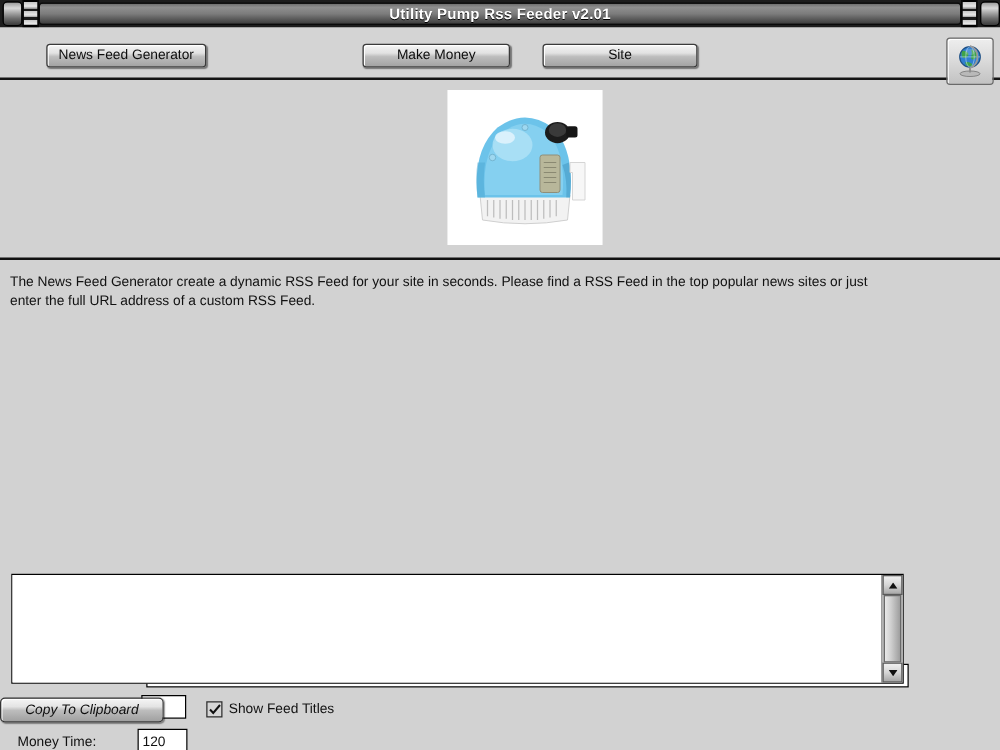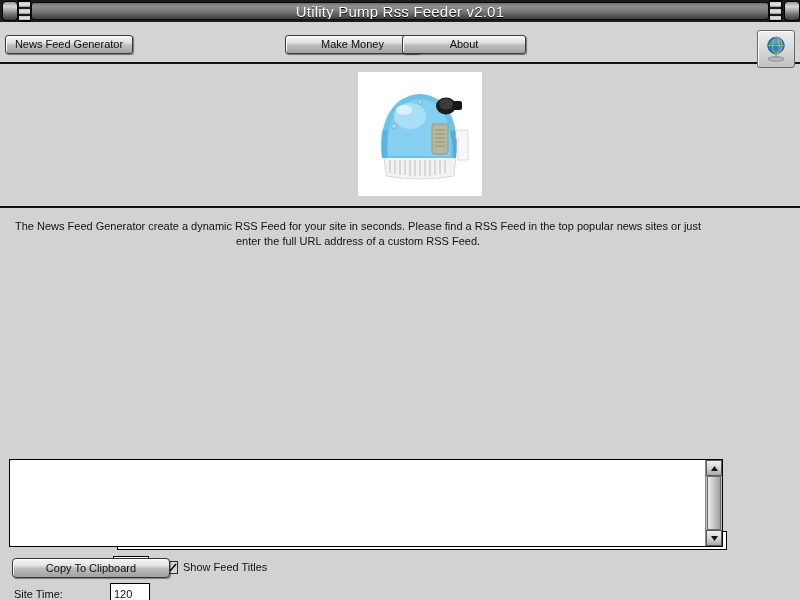--- a/index.html
+++ b/index.html
@@ -60,22 +60,22 @@
     border: 1px solid #0a0a0a;
     border-radius: 3px;
     box-sizing: border-box;
     display: flex;
     align-items: center;
     justify-content: center;
     overflow: hidden;
   }
   #titlebar-title {
     color: #ffffff;
-    font-size: 15px;
-    font-weight: normal;
+    font-size: 12px;
+    font-weight: bold;
     letter-spacing: 0.2px;
     white-space: nowrap;
     text-shadow: 0 1px 0 #000;
   }
 
   
   #toolbar {
     position: absolute;
     left: 0; top: 22px;
     width: 800px; height: 42px;
@@ -94,24 +94,25 @@
     font-family: "Liberation Sans", sans-serif;
     font-size: 11px;
     color: #0d0d0d;
     text-align: center;
     line-height: 17px;
     cursor: default;
     box-sizing: border-box;
     padding: 0;
     white-space: nowrap;
     overflow: hidden;
+    margin-left: 32px;
   }
   #btn-news   { left: 5px;   width: 128px; }
   #btn-ebay   { left: 138px; width: 133px; }
-  #btn-money  { left: 285px; width: 135px; }
+  #btn-money  { left: 258px; width: 118px; }
   #btn-about  { left: 402px; width: 124px; }
 
   #globe-btn {
     position: absolute;
     right: 5px; top: 30px;
     width: 38px; height: 38px;
     background: linear-gradient(to bottom, #eeeeee 0%, #dcdcdc 45%, #c2c2c2 100%);
     border: 1px solid #6a6a6a;
     border-radius: 3px;
     box-shadow: inset 1px 1px 0 #fff;
@@ -149,21 +150,20 @@
     background: #d2d2d2;
   }
 
   #description {
     position: absolute;
     left: 8px; top: 9px;
     width: 700px;
     font-size: 11px;
     line-height: 15px;
     color: #111;
-    text-align: center;
   }
 
   .frm-label {
     position: absolute;
     font-size: 11px;
     color: #111;
     white-space: nowrap;
   }
 
   
@@ -310,21 +310,21 @@
   <div id="titlebar-band">
     <span id="titlebar-title">Utility Pump Rss Feeder v2.01</span>
   </div>
   <div class="tb-grip"></div>
   <div class="tb-endcap"></div>
 </div>
 
 <div id="toolbar">
   <div class="tb-btn" id="btn-news">News Feed Generator</div>
   <div class="tb-btn" id="btn-money">Make Money</div>
-  <div class="tb-btn" id="btn-about">About</div>
+  <div class="tb-btn" id="btn-about">Site</div>
 </div>
 
 <div id="globe-btn">
   <svg width="30" height="30" viewBox="0 0 30 30">
     <ellipse cx="15" cy="25" rx="8" ry="2.2" fill="#b9b9b9" stroke="#7a7a7a" stroke-width="0.7"></ellipse>
     <path d="M15 20 L15 24" stroke="#8a8a8a" stroke-width="1.4" fill="none"></path>
     <circle cx="15" cy="11.5" r="8.2" fill="#2f7fd0"></circle>
     <path d="M8 7 Q11 6 13 8 Q15 10 12 12 Q9 13 8.5 11 Z" fill="#3fa34a"></path>
     <path d="M16 5.5 Q19 6 20.5 9 Q21 12 18 13.5 Q15.5 14 16 11 Q17 8 16 5.5 Z" fill="#3fa34a"></path>
     <path d="M11 16 Q14 15 16.5 17 Q18 19 15 19.5 Q12 19.5 11 16 Z" fill="#3fa34a"></path>
@@ -409,21 +409,21 @@
 
   <div class="frm-label" style="left:14px; top:350px;">Number of Items:</div>
   <input class="txt" id="number-of-items-input" style="left: 113px; top: 346px; width: 36px; height: 19px;" value="10">
   <div id="chk-show-titles">
     <svg width="10" height="9" viewBox="0 0 10 9">
       <path d="M1 4.6 L3.6 7.4 L9 1" stroke="#111" stroke-width="1.6" fill="none"></path>
     </svg>
   </div>
   <div class="frm-label" style="left:183px; top:351px;text-align:center;">Show Feed Titles</div>
 
-  <div class="frm-label" style="left:14px; top:378px;">Site Time:</div>
+  <div class="frm-label" style="left:14px; top:378px;">Money Time:</div>
   <input class="txt" id="cache-time-input" style="left: 110px; top: 373px; width: 40px; height: 21px;" value="120">
 
   <div id="code-wrap">
     <textarea id="code-area" placeholder="" style=""></textarea>
     <div id="code-scrollbar">
       <div class="sb-btn">
         <svg width="7" height="5" viewBox="0 0 7 5">
             <path d="M3.5 0 L7 5 L0 5 Z" fill="#111"></path>
           </svg>
       </div>
@@ -431,15 +431,15 @@
         <div id="sb-thumb"></div>
       </div>
       <div class="sb-btn">
         <svg width="7" height="5" viewBox="0 0 7 5">
             <path d="M0 0 L7 0 L3.5 5 Z" fill="#111"></path>
           </svg>
       </div>
     </div>
   </div>
 
-  <div class="act-btn" id="copy-btn" style="left:12px; top:348px; width:158px;">Copy To Clipboard</div>
+  <div class="act-btn" id="copy-btn" style="left:0; top:348px; width:131px;font-style:italic;">Copy To Clipboard</div>
 
 </div>
 
 </body></html>

